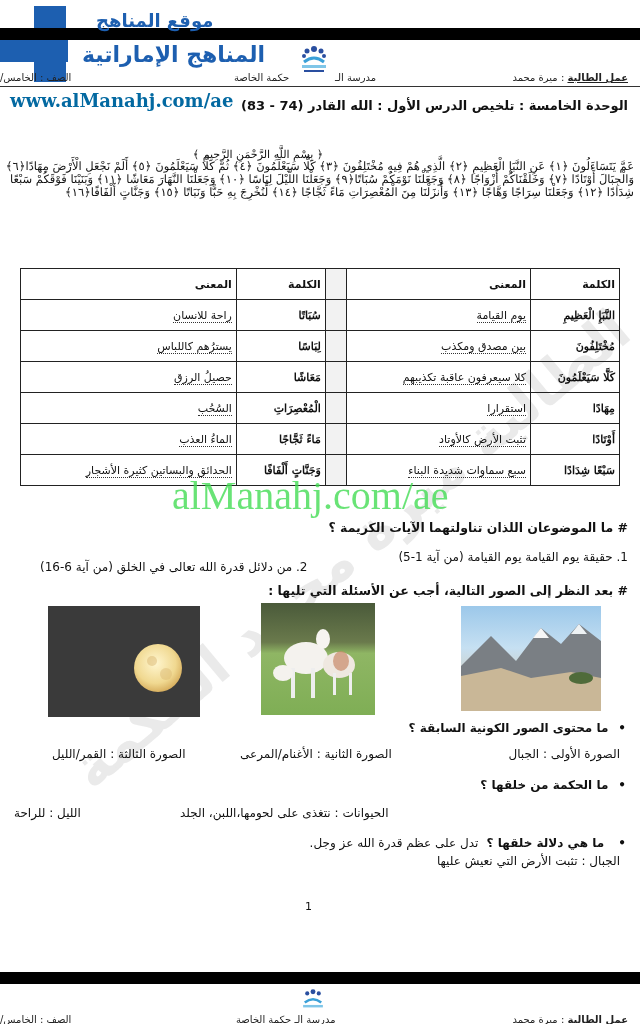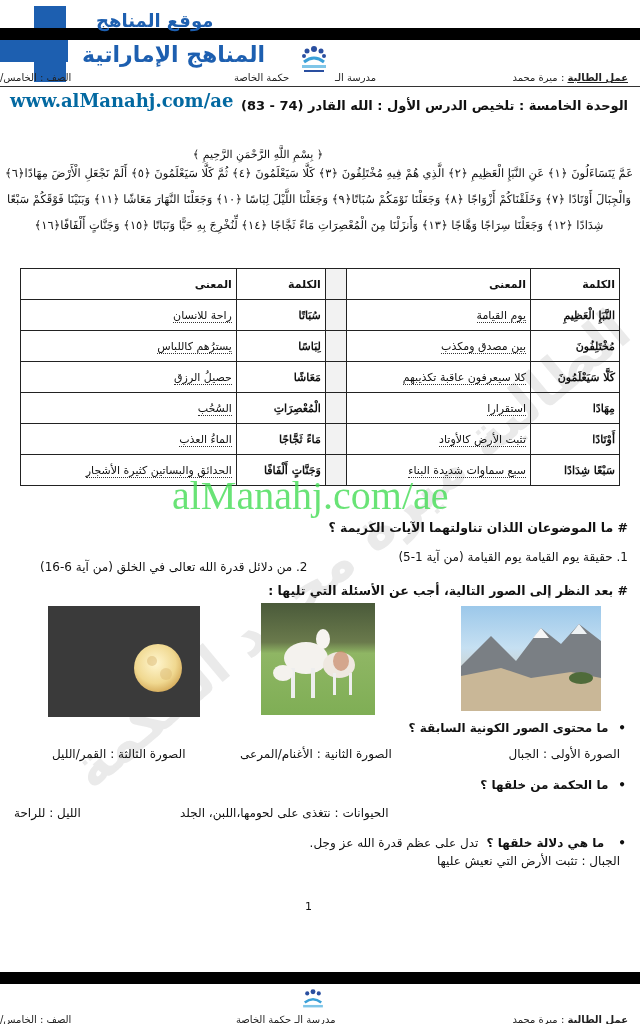--- a/index.html
+++ b/index.html
@@ -10,21 +10,21 @@
   .hdr-text{position:absolute;font-size:10px;color:#222;white-space:nowrap;direction:rtl;}
   .hdr-text b{font-weight:bold;text-decoration:underline;}
   .logo{position:absolute;width:36px;height:34px;}
   .brand-blue{position:absolute;background:#1d5fb0;}
   .brand-title1{position:absolute;left:96px;top:10px;font-size:18px;font-weight:bold;color:#1d5fb0;direction:rtl;white-space:nowrap;}
   .brand-title2{position:absolute;left:82px;top:42px;font-size:22px;font-weight:bold;color:#1d5fb0;direction:rtl;white-space:nowrap;text-align:right;}
   .brand-url{position:absolute;left:10px;top:90px;font-family:"DejaVu Serif",serif;font-weight:bold;font-size:18px;color:#0369a1;white-space:nowrap;}
   .unit-title{position:absolute;right:12px;top:98px;font-size:13px;font-weight:bold;direction:rtl;white-space:nowrap;}
   
   .basmala{position:absolute;left:0;width:516px;top:148px;text-align:center;font-size:11px;font-family:"DejaVu Serif",serif;direction:rtl;}
-  .verses{position:absolute;right:6px;width:630px;top:160px;font-family:"DejaVu Serif",serif;font-size:11.5px;line-height:26px;direction:rtl;text-align:center;}
+  .verses{position:absolute;right:6px;width:630px;top:160px;font-family:"DejaVu Serif",serif;font-size:11.5px;line-height:13px;direction:rtl;text-align:right;}
   
   table.vocab{position:absolute;left:20px;top:268px;width:600px;border-collapse:collapse;direction:rtl;font-size:11px;}
   table.vocab td, table.vocab th{border:1.5px solid #222;height:28px;text-align:right;padding:1px 4px;}
   table.vocab th{font-weight:bold;}
   td.word{font-weight:bold;font-family:"DejaVu Serif",serif;width:80px;}
   td.meaning span{border-bottom:1.5px dotted #333;}
   td.sep{width:12px;background:#f2f2f2;padding:0;}
   
   .wm-green{position:absolute;left:172px;top:472px;font-family:"Liberation Serif",serif;font-size:40px;color:#44dd55;opacity:.8;white-space:nowrap;}
   .wm-gray{position:absolute;font-size:56px;color:#bbb;opacity:.3;white-space:nowrap;direction:rtl;transform:rotate(-40deg);font-weight:bold;}

